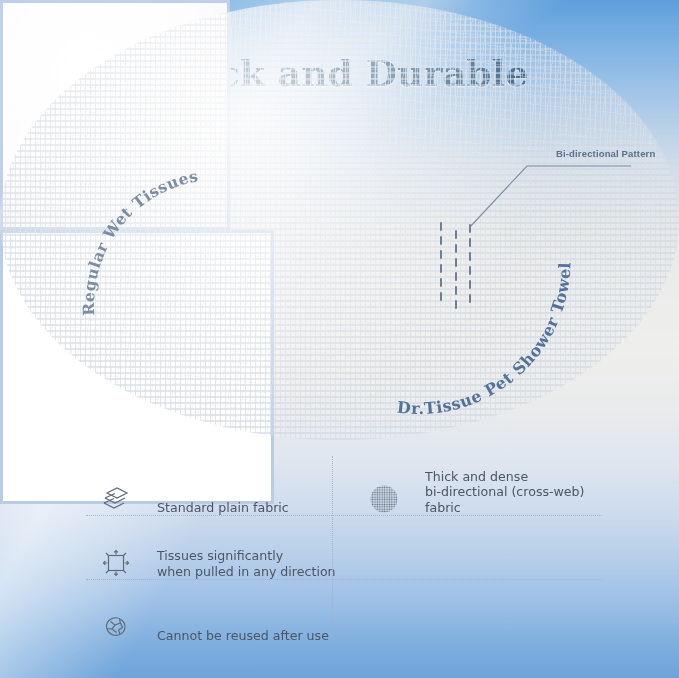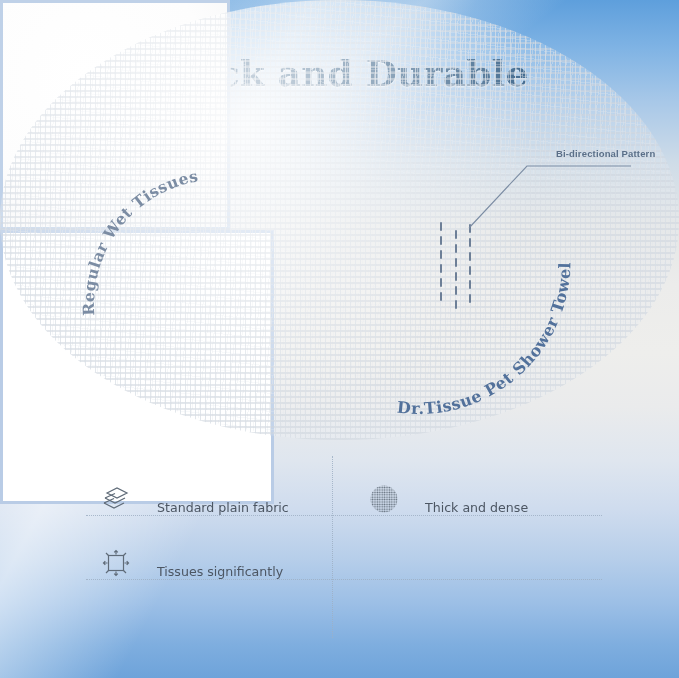--- a/index.html
+++ b/index.html
@@ -238,40 +238,57 @@
             <defs>
               <pattern id="meshPat" width="2.4" height="2.4" patternUnits="userSpaceOnUse">
                 <circle cx="1.2" cy="1.2" r="0.85" fill="#5f6b78"></circle>
               </pattern>
             </defs>
             <circle cx="15" cy="15" r="13.5" fill="url(#meshPat)"></circle>
           </svg>
         </span>
         <span class="ftext">
           <span>Thick and dense</span>
+          <span class="l2">bi-directional (cross-web) fabric</span>
         </span>
       </div>
     </div>
     <div class="hdiv"></div>
 
     <div class="frow">
       <div class="fcell left">
         <span class="ficon">
           <svg width="30" height="30" viewBox="0 0 30 30" fill="none" stroke="#5f6b78" stroke-width="1.2">
             <rect x="7.5" y="7.5" width="15" height="15"></rect>
             <path d="M15 6.5 L15 2.5 M13.2 4.3 L15 2.5 L16.8 4.3"></path>
             <path d="M15 23.5 L15 27.5 M13.2 25.7 L15 27.5 L16.8 25.7"></path>
             <path d="M6.5 15 L2.5 15 M4.3 13.2 L2.5 15 L4.3 16.8"></path>
             <path d="M23.5 15 L27.5 15 M25.7 13.2 L27.5 15 L25.7 16.8"></path>
             <path d="M7.5 7.5 L5 5 M22.5 7.5 L25 5 M7.5 22.5 L5 25 M22.5 22.5 L25 25"></path>
           </svg>
         </span>
         <span class="ftext">
           <span>Tissues significantly</span>
+          <span class="l2">when pulled in any direction</span>
         </span>
       </div>
     </div>
     <div class="hdiv"></div>
 
     <div class="frow">
+      <div class="fcell left">
+        <span class="ficon">
+          <svg width="30" height="30" viewBox="0 0 30 30" fill="none" stroke="#5f6b78" stroke-width="1.15">
+            <path d="M8 8.5 q-3.5 3.5 -2.2 8 q1.3 4.5 5.6 6.2 q4.3 1.7 8.2 -0.6 q3.9 -2.3 4.3 -6.6 q0.4 -4.3 -3 -7.3 q-3.4 -3 -7.6 -2.3 q-2.8 0.4 -5.3 2.6 Z"></path>
+            <path d="M9.5 9.5 L14 13 L11 17 L15.5 20.5"></path>
+            <path d="M14 13 L19.5 11 L21.5 15.5 L17.5 18"></path>
+            <path d="M11 17 L6.2 16.8"></path>
+            <path d="M17.5 18 L19 22.6"></path>
+            <path d="M19.5 11 L18.5 7.2"></path>
+          </svg>
+        </span>
+        <span class="ftext">
+          <span>Cannot be reused after use</span>
+        </span>
+      </div>
     </div>
   </div>
 </div>
 
 </body></html>

